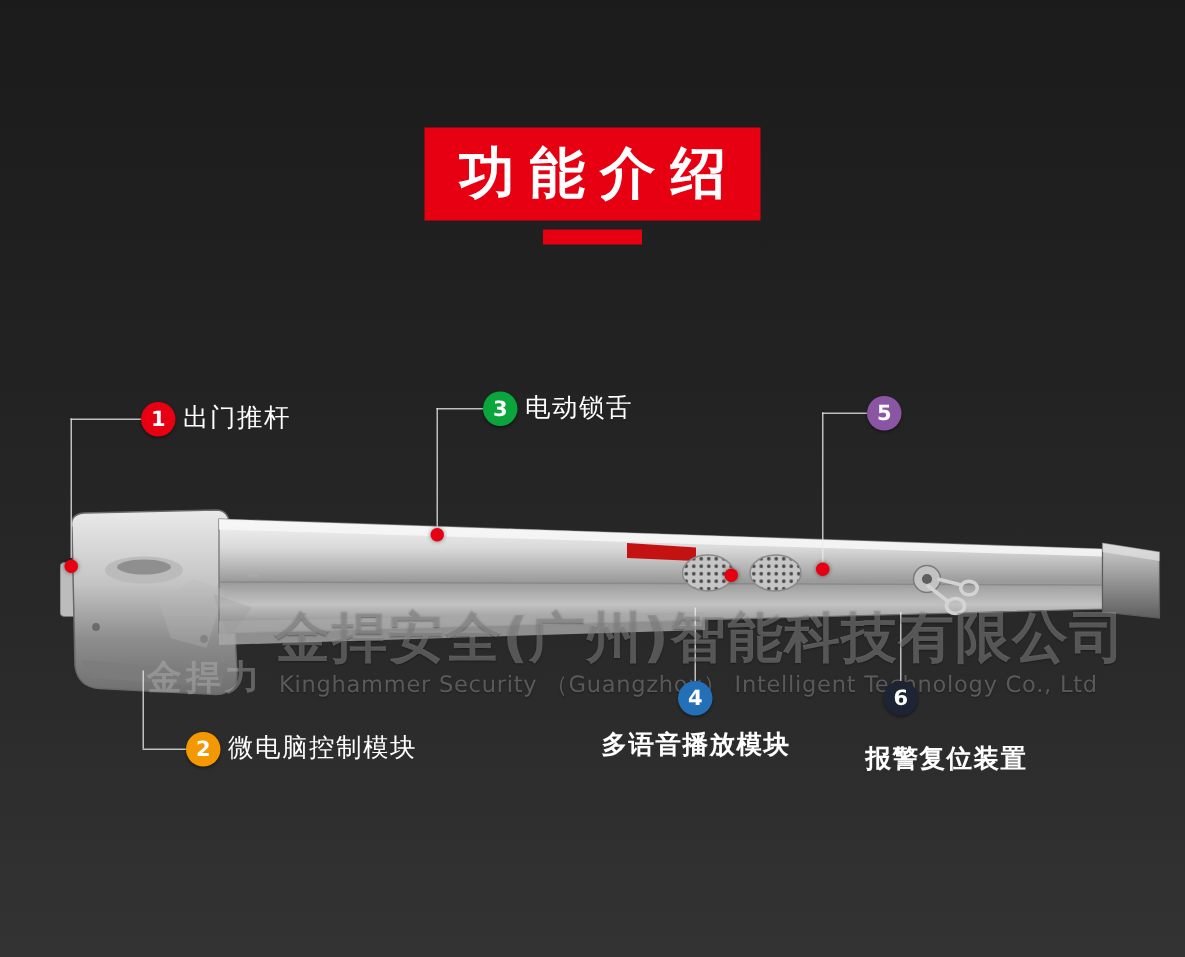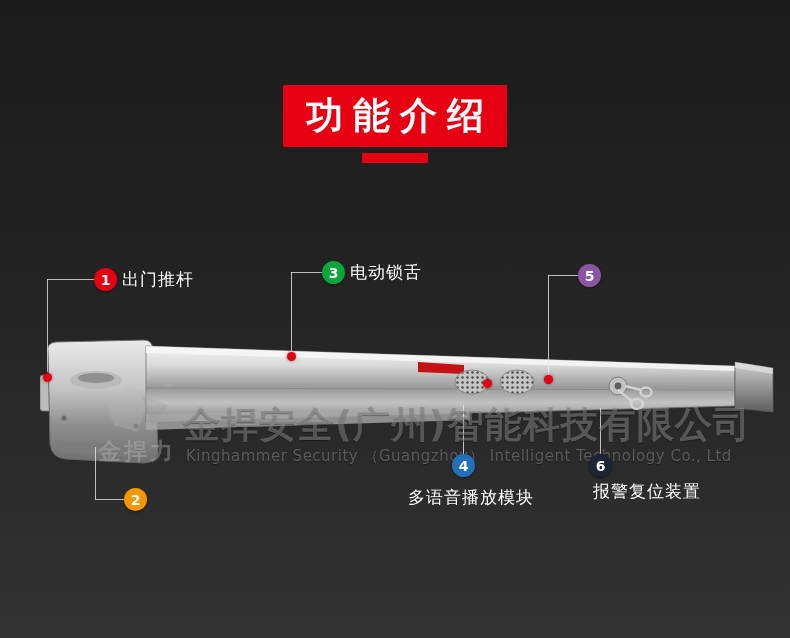--- a/index.html
+++ b/index.html
@@ -50,21 +50,21 @@
   .dot { position:absolute; width:9px; height:9px; border-radius:50%; z-index:4;
          box-shadow:0 0 3px rgba(0,0,0,0.5); }
   .badge {
     position:absolute; width:23px; height:23px; border-radius:50%;
     display:flex; align-items:center; justify-content:center;
     color:#fff; font-size:14px; font-weight:bold; z-index:5;
     box-shadow:0 1px 2px rgba(0,0,0,0.45);
   }
   .label { position:absolute; color:#ffffff; font-size:17px; letter-spacing:1px;
            line-height:23px; z-index:5; white-space:nowrap; }
-  .label.center { text-align:right; }
+  .label.center { text-align:center;font-weight:bold; }
 </style>
 </head>
 <body>
 
 <div class="stage">
 
   <div class="banner" style="background: rgb(230, 0, 18);">
     <span>功能介绍</span>
   </div>
   <div class="banner-underline" style="background: rgb(230, 0, 18);"></div>
@@ -151,23 +151,24 @@
   <div class="label" style="left:350px;top:261px">电动锁舌</div>
 
   <div class="hline" style="left:548px;top:275px;width:30px"></div>
   <div class="vline" style="left:548px;top:275px;height:100px"></div>
   <div class="dot" style="left: 544px; top: 375px; background: rgb(230, 0, 18);"></div>
   <div class="badge" style="left: 578px; top: 264px; background: rgb(138, 86, 163);">5</div>
 
   <div class="vline" style="left:95px;top:447px;height:52px"></div>
   <div class="hline" style="left:95px;top:499px;width:29px"></div>
   <div class="badge" style="left: 124px; top: 488px; background: rgb(243, 152, 0);">2</div>
+  <div class="label" style="left:152px;top:488px">微电脑控制模块</div>
 
   <div class="vline" style="left:463px;top:405px;height:49px"></div>
   <div class="dot" style="left: 483px; top: 379px; background: rgb(230, 0, 18);"></div>
   <div class="badge" style="left: 452px; top: 454px; background: rgb(36, 112, 184);">4</div>
   <div class="label center" style="left:394px;top:486px;width:140px">多语音播放模块</div>
 
   <div class="vline" style="left:600px;top:408px;height:46px"></div>
   <div class="badge" style="left: 589px; top: 454px; background: rgb(29, 36, 51);">6</div>
-  <div class="label center" style="left:561px;top:480px;width:140px">报警复位装置</div>
+  <div class="label center" style="left:561px;top:495px;width:140px">报警复位装置</div>
 
 </div>
 
 </body></html>

